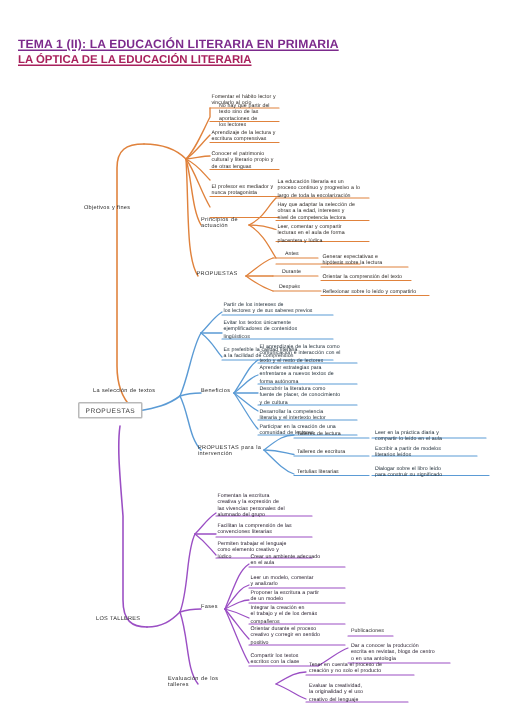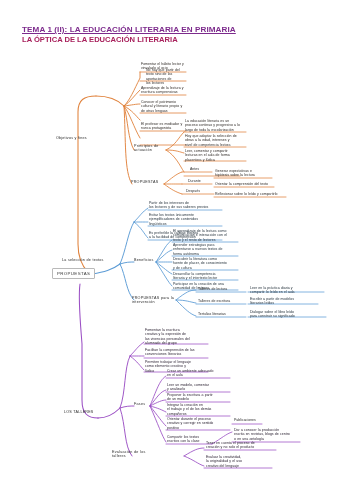--- a/index.html
+++ b/index.html
@@ -5,35 +5,35 @@
   html,body{margin:0;padding:0;background:#ffffff;}
   body{
     width:339px;height:480px;overflow:hidden;position:relative;
     font-family:"Liberation Sans",sans-serif;
     -webkit-font-smoothing:antialiased;
   }
   #canvas{position:absolute;inset:0;width:339px;height:480px;}
   #svg{position:absolute;left:0;top:0;width:339px;height:480px;}
 
   
-  .title-block{position:absolute;left:22px;top:24px;width:290px;}
+  .title-block{position:absolute;left:12px;top:24px;width:290px;}
   .t1{
     font-size:8.1px;font-weight:bold;color:#7C2A8C;
     text-decoration:underline;letter-spacing:.1px;line-height:11px;
     white-space:nowrap;
   }
   .t2{
     font-size:7.6px;font-weight:bold;color:#A8215C;
     text-decoration:underline;line-height:10.5px;
     width:286px;text-align:justify;text-align-last:justify;
     margin-top:2px;
   }
   .t3{
     font-size:7.6px;font-weight:bold;color:#A8215C;
-    line-height:10.5px;white-space:nowrap;
+    text-decoration:underline;line-height:10.5px;white-space:nowrap;
   }
 
   
   .root{
     position:absolute;border:1px solid #b9b9b9;background:#fff;
     font-size:4.4px;color:#3a3a3a;letter-spacing:.35px;
     padding:2px 4px;border-radius:1px;white-space:nowrap;
   }
 
   

